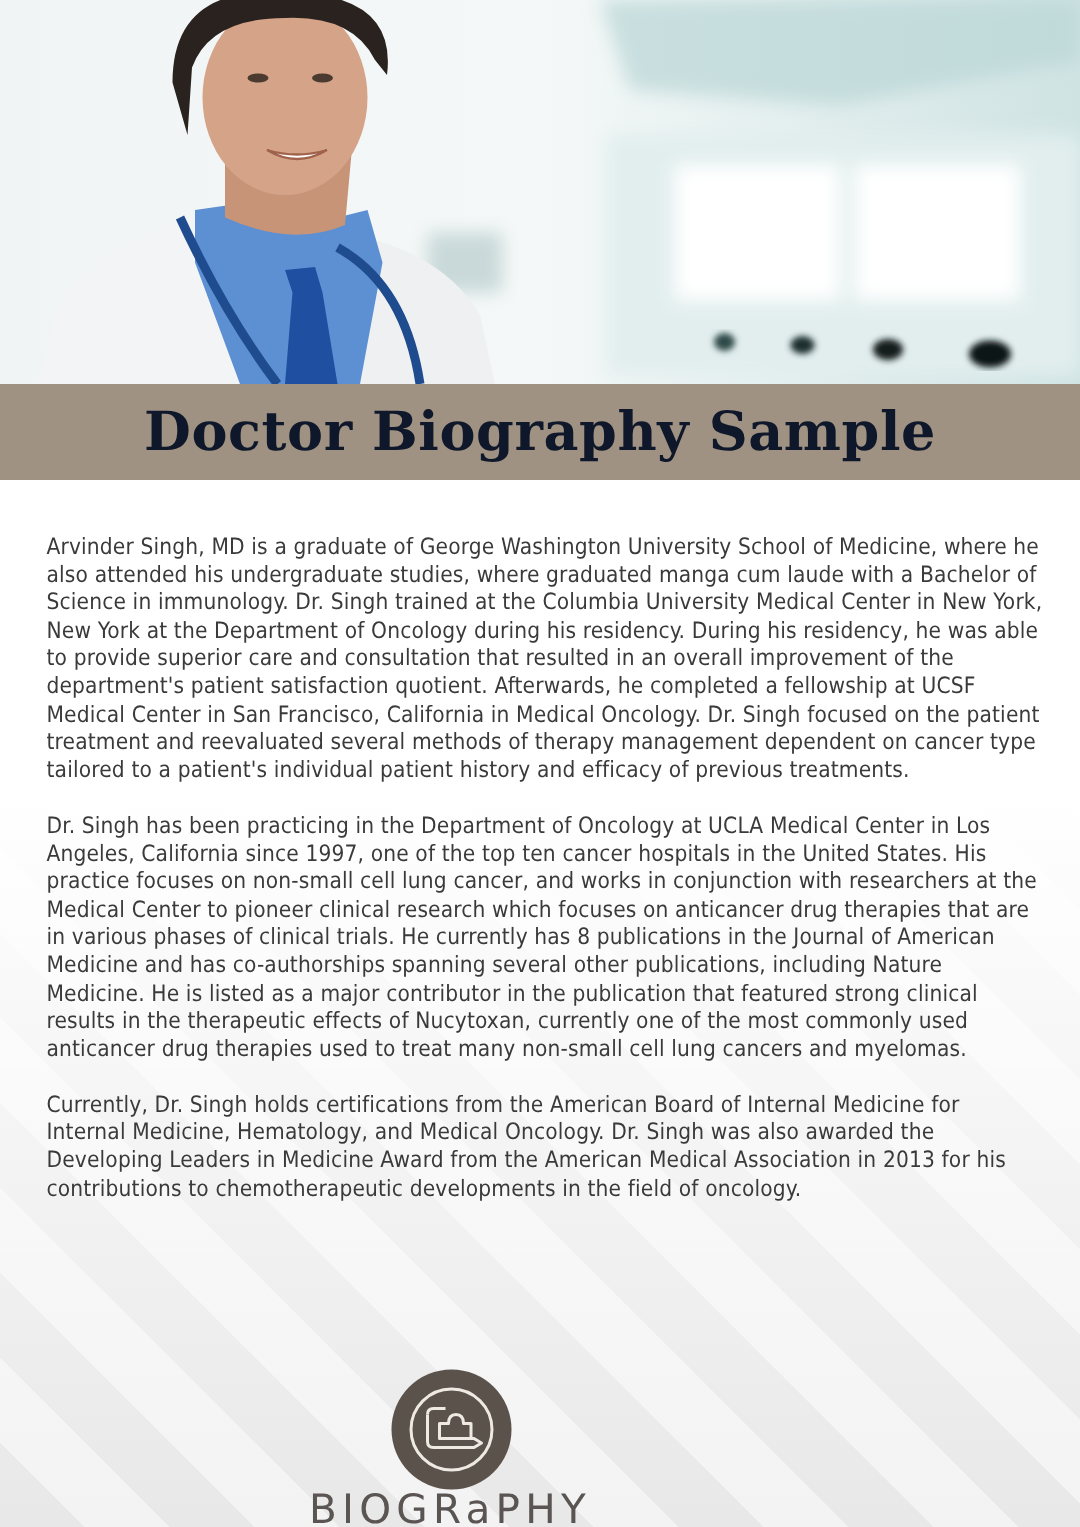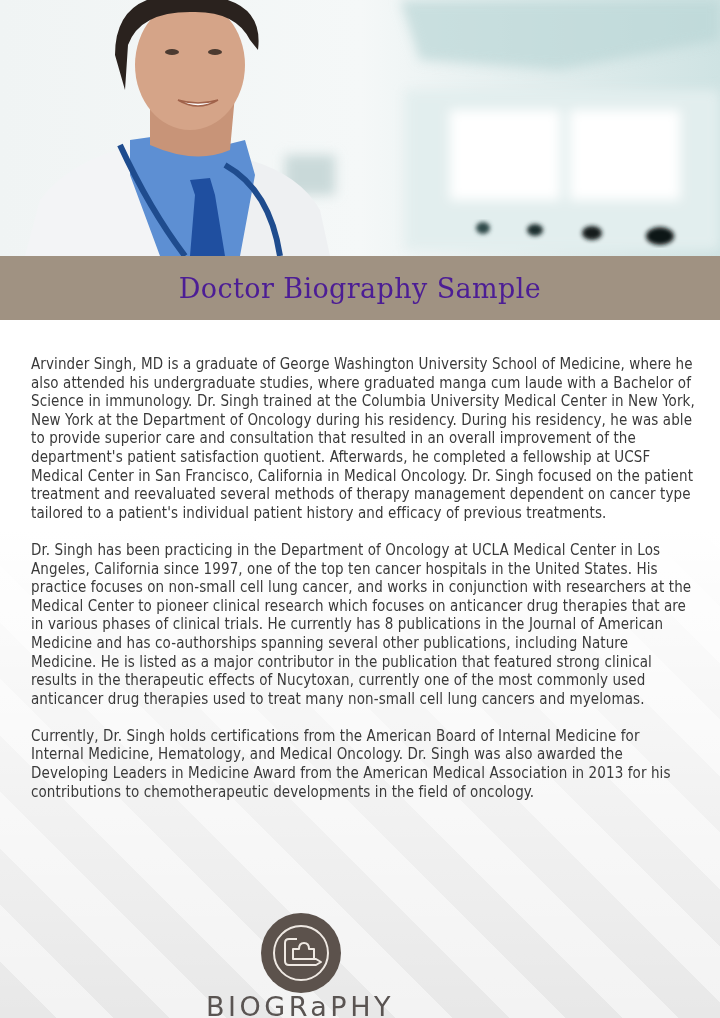--- a/index.html
+++ b/index.html
@@ -12,22 +12,22 @@
       position: absolute; left: 0; top: 0; width: 720px; height: 256px; overflow: hidden;
       background: linear-gradient(90deg, #eef3f3 0%, #f4f7f7 35%, #e8f1f1 60%, #d7e8e8 100%);
     }
     .hero svg { position: absolute; left: 0; top: 0; }
     .banner {
       position: absolute; left: 0; top: 256px; width: 720px; height: 64px;
       background: #a09282;
       display: flex; align-items: center; justify-content: center;
     }
     .banner-title {
-      color: #4c1d95; font-family: "DejaVu Serif", serif; font-weight: normal;
-      font-size: 27px; letter-spacing: 0.4px;
+      color: #0f172a; font-family: "DejaVu Serif", serif; font-weight: bold;
+      font-size: 36px; letter-spacing: 0.4px;
     }
     .content {
       position: absolute; left: 0; top: 320px; width: 720px; height: 698px;
       background:
         linear-gradient(180deg, #ffffff 0%, #ffffff 30%, rgba(255,255,255,0.0) 100%),
         repeating-linear-gradient(45deg, #e8e8e8 0 40px, #f3f3f3 40px 80px),
         repeating-linear-gradient(-45deg, rgba(220,220,220,0.5) 0 40px, rgba(250,250,250,0.5) 40px 80px);
     }
     .bio {
       position: absolute; left: 31px; top: 355px; width: 665px;

